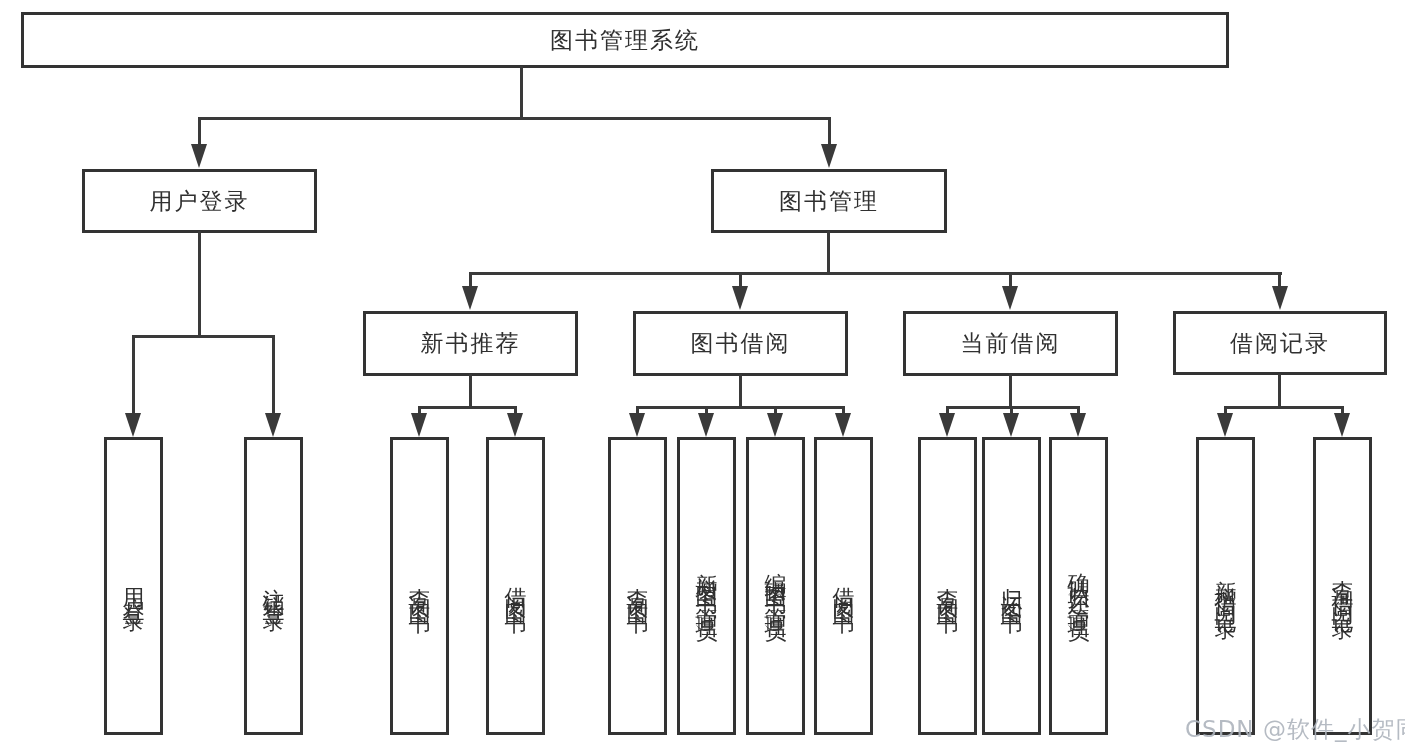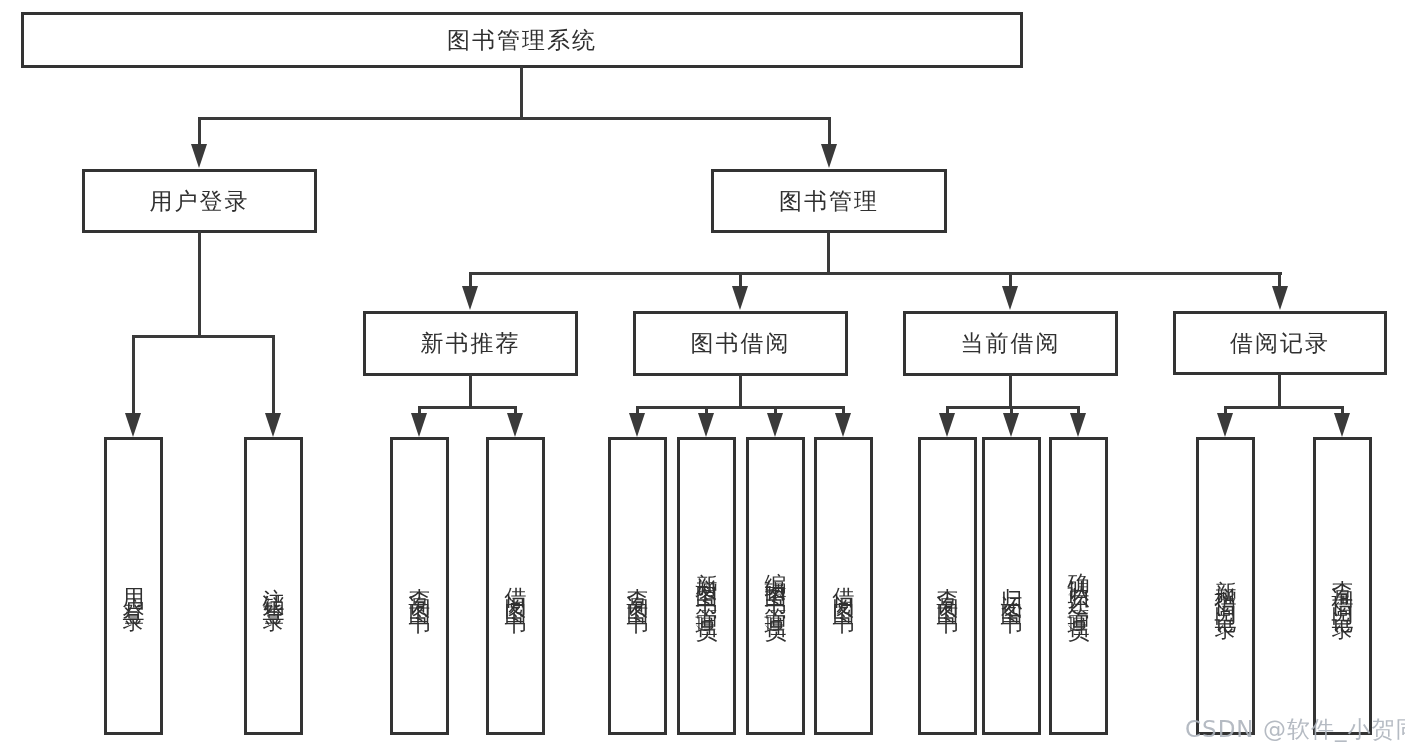--- a/index.html
+++ b/index.html
@@ -47,21 +47,21 @@
     left:1185px;top:714px;
     font-size:23px;letter-spacing:1px;
     color:var(--wm);opacity:.9;white-space:nowrap;
   }
 </style>
 </head>
 <body>
 
 <div class="canvas">
 
-  <div class="box h" style="left:21px;top:12px;width:1002px;height:56px">
+  <div class="box h" style="left:21px;top:12px;width:1208px;height:56px">
     <span class="lbl">图书管理系统</span>
   </div>
 
   <div class="box h" style="left:82px;top:169px;width:235px;height:64px">
     <span class="lbl">用户登录</span>
   </div>
   <div class="box h" style="left:363px;top:311px;width:215px;height:65px">
     <span class="lbl">新书推荐</span>
   </div>
 

